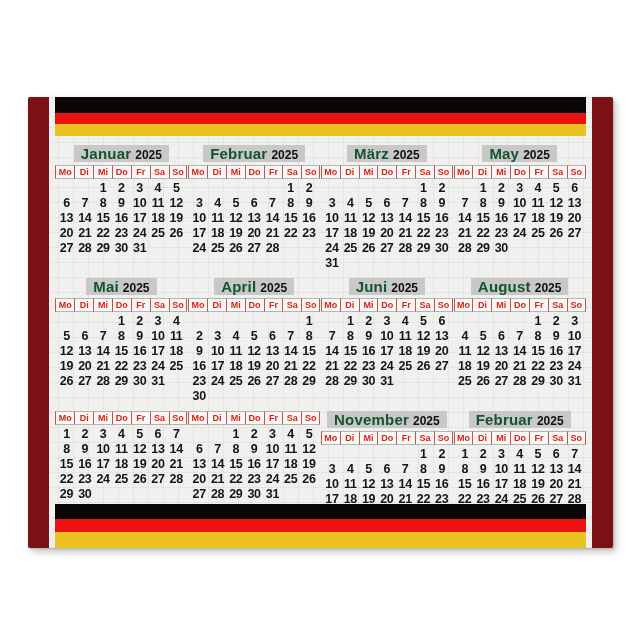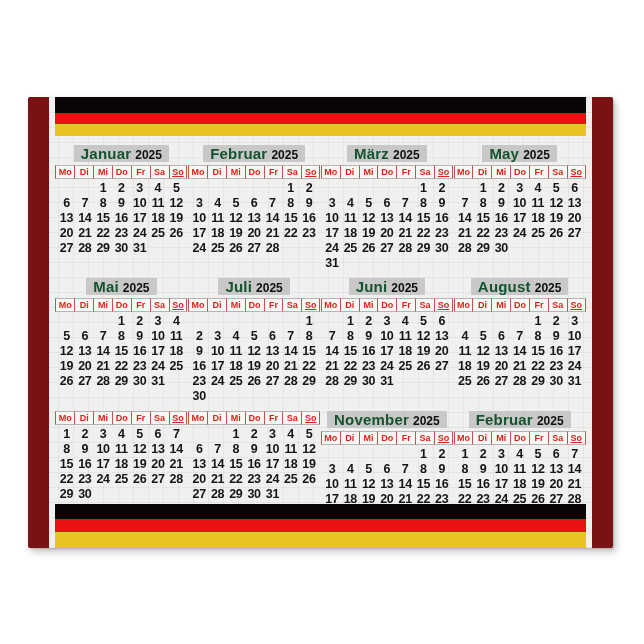--- a/index.html
+++ b/index.html
@@ -55,21 +55,21 @@
   .weekday-row{
     display:grid;grid-template-columns:repeat(7,1fr);
     width:132px;margin:0 auto 1px auto;
   }
   .wd{
     font-size:9px;font-weight:bold;color:var(--weekday-red,#da2318);
     background:#f7f7f5;height:12px;line-height:12px;text-align:center;
     border-top:1px solid #b5b5b5;border-bottom:1px solid #b5b5b5;
     border-left:1px solid #c4524e;
   }
-  .wd:last-child{border-right:1px solid #c4524e;text-decoration:underline;}
+  .wd:last-child{border-right:1px solid #c4524e;}
 
   .dates-grid{
     display:grid;grid-template-columns:repeat(7,1fr);grid-auto-rows:15px;
     width:128px;margin:2px auto 0 auto;
   }
   .day{
     font-size:12.5px;font-weight:bold;color:var(--date-black,#151515);
     line-height:15px;text-align:center;letter-spacing:-0.3px;
   }
 </style>
@@ -350,21 +350,21 @@
             <span class="day">28</span>
             <span class="day">29</span>
             <span class="day">30</span>
             <span class="day">31</span>
             <span class="day"></span>
           </div>
   </div>
 
   <div class="month">
     <div class="month-header">
-      <span class="month-name">Juli</span><span class="month-year">2025</span>
+      <span class="month-name">April</span><span class="month-year">2025</span>
     </div>
     <div class="weekday-row">
             <span class="wd">Mo</span>
             <span class="wd">Di</span>
             <span class="wd">Mi</span>
             <span class="wd">Do</span>
             <span class="wd">Fr</span>
             <span class="wd">Sa</span>
             <span class="wd">So</span>
           </div>

